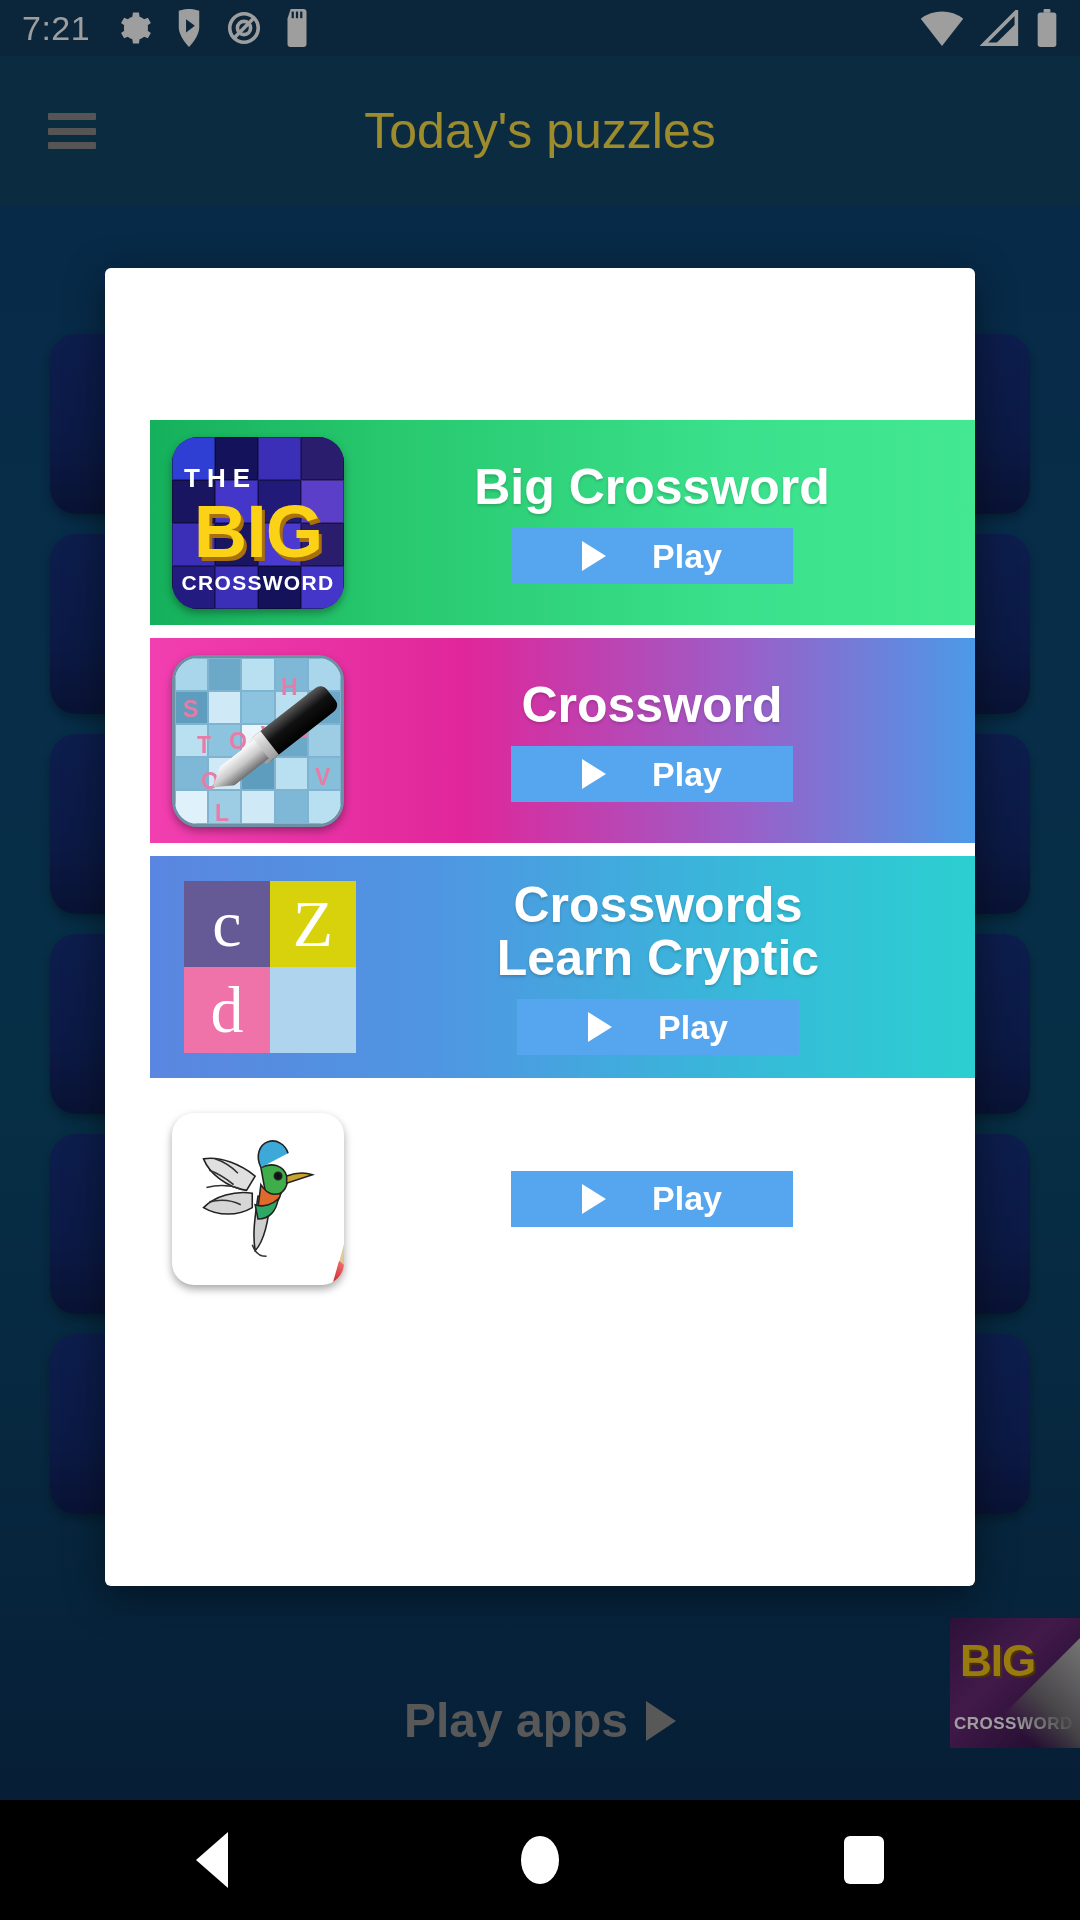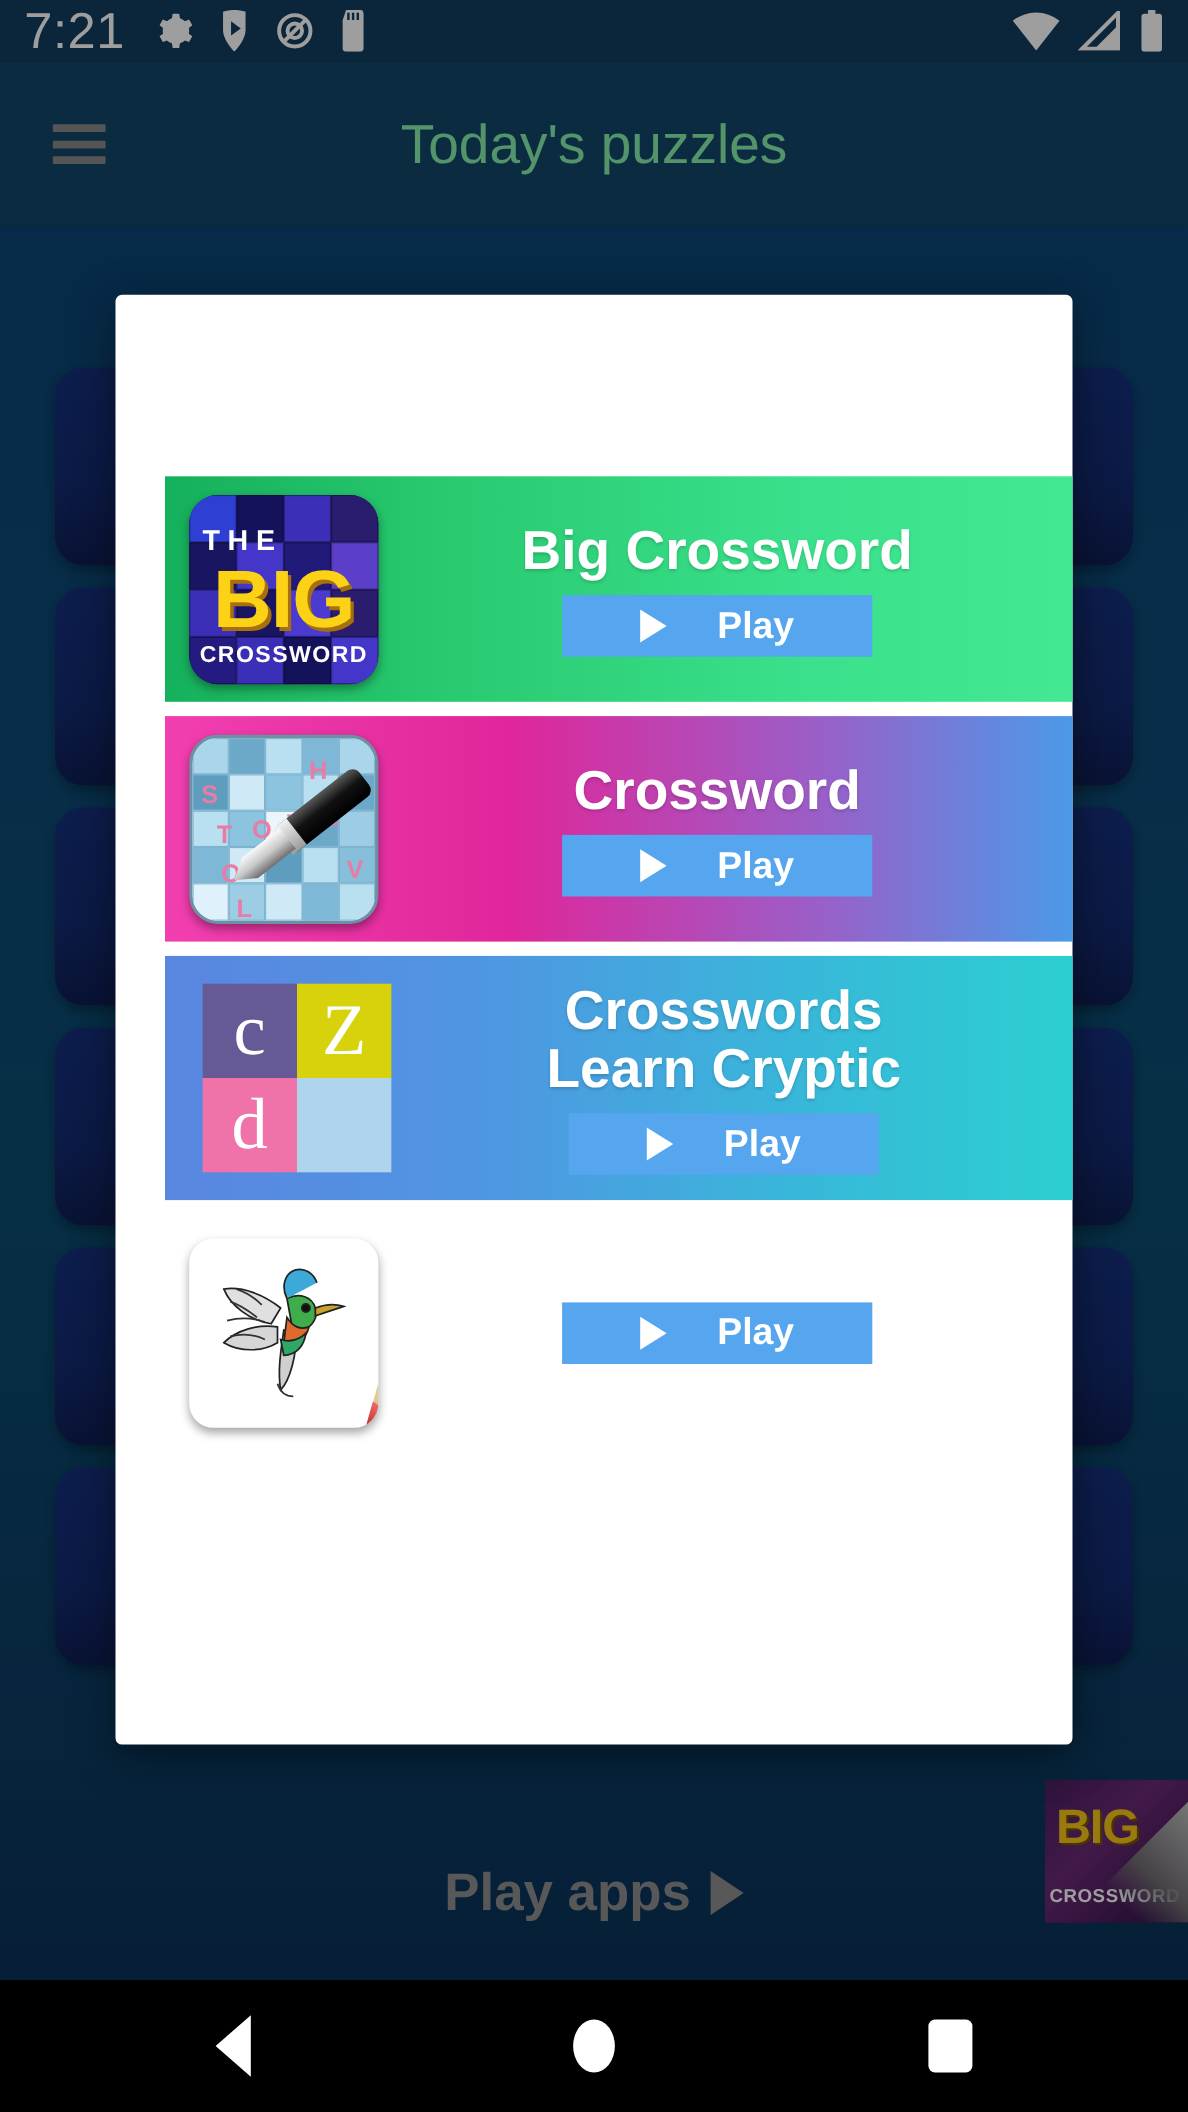--- a/index.html
+++ b/index.html
@@ -10,38 +10,38 @@
     overflow:hidden;
     position:relative;
   }
 
   
   #status-bar{
     position:absolute;top:0;left:0;width:1080px;height:56px;
     background:#123c5e;display:flex;align-items:center;
     padding:0 22px;color:#fff;
   }
-  #status-clock{font-size:46px;letter-spacing:.5px;font-weight:400;}
+  #status-clock{font-size:34px;letter-spacing:.5px;font-weight:400;}
   .status-left-icons{display:flex;align-items:center;gap:22px;margin-left:26px;}
   .status-right-icons{margin-left:auto;display:flex;align-items:center;gap:16px;}
   .sicon{display:block;}
 
   
   #app-bar{
     position:absolute;top:56px;left:0;width:1080px;height:150px;
     background:#134669;display:flex;align-items:center;
   }
   #hamburger-icon{
     margin-left:48px;width:48px;height:36px;
     display:flex;flex-direction:column;justify-content:space-between;
   }
   #hamburger-icon i{display:block;height:7px;background:#8a8a8a;border-radius:1px;}
   #app-bar-title{
     position:absolute;left:0;width:1080px;text-align:center;
-    font-size:50px;color:#86efac;font-weight:400;
+    font-size:50px;color:#fde047;font-weight:400;
   }
 
   
   #bg-content{
     position:absolute;top:206px;left:0;width:1080px;height:1594px;
     background:linear-gradient(180deg,#0c4474 0%,#0d4a76 28%,#0b4c70 55%,#0c3f66 80%,#0a3258 100%);
     overflow:hidden;
   }
   .bg-card{
     position:absolute;left:50px;width:980px;height:180px;
@@ -86,21 +86,21 @@
     position:absolute;left:105px;top:268px;width:870px;height:1318px;
     background:#fff;border-radius:6px;
     box-shadow:0 10px 40px rgba(0,0,0,.45);
     overflow:hidden;
   }
   #dialog-title{
     position:absolute;left:70px;top:95px;
     font-size:52px;color:#1f1f1f;font-weight:400;
   }
 
-  #app-list{position:absolute;left:22px;top:165px;width:670px;padding-left:23px;}
+  #app-list{position:absolute;left:22px;top:152px;width:670px;padding-left:23px;}
   .app-row{
     position:relative;width:826px;margin-bottom:13px;
     display:flex;align-items:center;
   }
   .app-row.r1{height:205px;background:linear-gradient(90deg,#15b05b 0%,#28c96f 30%,#3ae08b 70%,#44e892 100%);}
   .app-row.r2{height:205px;background:linear-gradient(90deg,#f23fb0 0%,#e0269a 38%,#9a5fc8 72%,#4b9ae8 100%);}
   .app-row.r3{height:222px;background:linear-gradient(90deg,#5a86e0 0%,#4f96e2 35%,#35bcd8 75%,#2ccfd0 100%);}
   .app-row.r4{height:215px;background:linear-gradient(90deg,#f7a14b 0%,#fbb košt 0%,#fbb75a 40%,#fdd063 72%,#fde26e 100%);}
 
   .app-icon{

